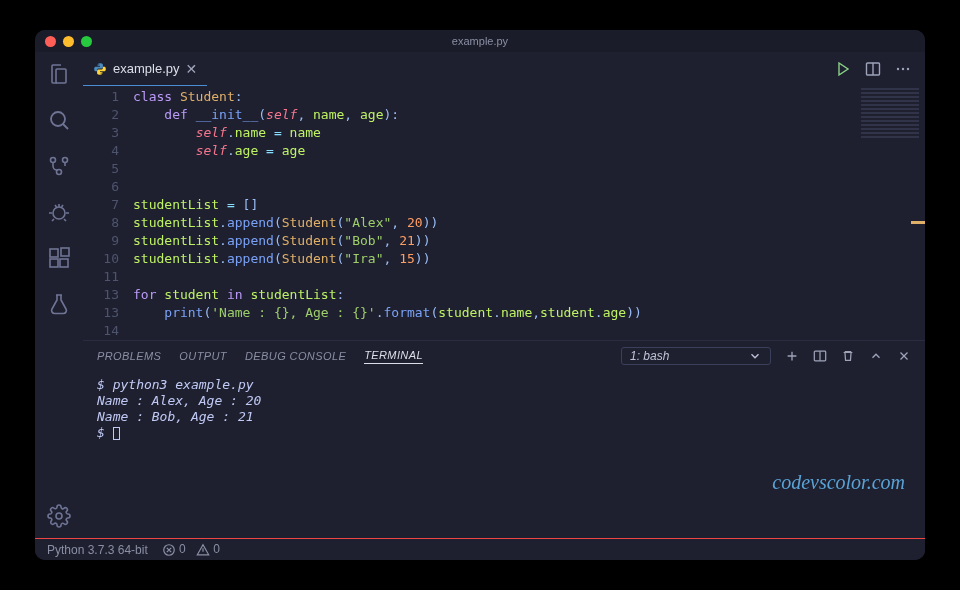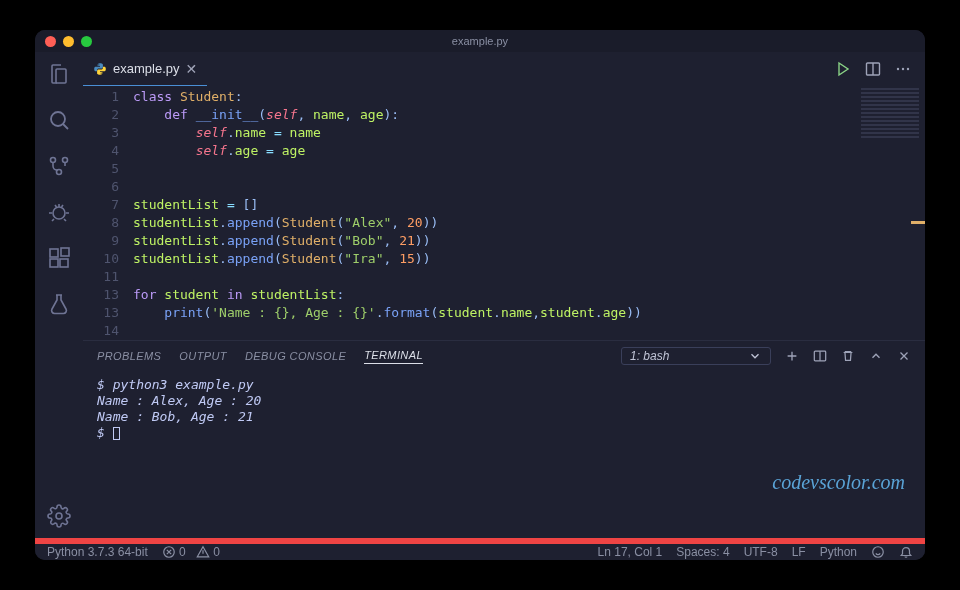--- a/index.html
+++ b/index.html
@@ -228,21 +228,21 @@
   right: 20px;
   bottom: 44px;
   color: #5aa3d6;
   font-style: italic;
   font-family: "Georgia", serif;
   font-size: 20px;
 }
 .statusbar {
   height: 22px;
   background: #1e2030;
-  border-top: 6px solid #ef4444;
+  border-top: 1px solid #ef4444;
   display: flex;
   align-items: center;
   font-size: 12px;
   color: #8a8fa3;
   padding: 0 12px;
   gap: 14px;
 }
 .statusbar .right { margin-left: auto; display:flex; gap:14px; align-items:center;}
 .sicon { width:14px; height:14px; display:inline-flex; vertical-align:middle;}
 .indicator-marker {
@@ -451,34 +451,15 @@
       <span>0</span>
       &nbsp;
       <span class="sicon">
           <svg viewBox="0 0 16 16" fill="none" stroke="currentColor" stroke-width="1.4">
             <path d="M8 2l6.5 11.5h-13z"></path>
             <path d="M8 6v4M8 12v.01"></path>
           </svg>
         </span>
       <span>0</span>
     </span>
-    <div class="right">
-      <span>Ln 17, Col 1</span>
-      <span>Spaces: 4</span>
-      <span>UTF-8</span>
-      <span>LF</span>
-      <span>Python</span>
-      <span class="sicon">
-          <svg viewBox="0 0 16 16" fill="none" stroke="currentColor" stroke-width="1.4">
-            <circle cx="8" cy="8" r="6"></circle>
-            <path d="M5.5 9.5c.7 1 1.7 1.5 2.5 1.5s1.8-.5 2.5-1.5M6 6.5h.01M10 6.5h.01"></path>
-          </svg>
-        </span>
-      <span class="sicon">
-          <svg viewBox="0 0 16 16" fill="none" stroke="currentColor" stroke-width="1.4">
-            <path d="M12 10V7a4 4 0 0 0-8 0v3l-1.5 2h11z"></path>
-            <path d="M7 13a1 1 0 0 0 2 0"></path>
-          </svg>
-        </span>
-    </div>
   </div>
 
 </div>
 
 </body></html>

